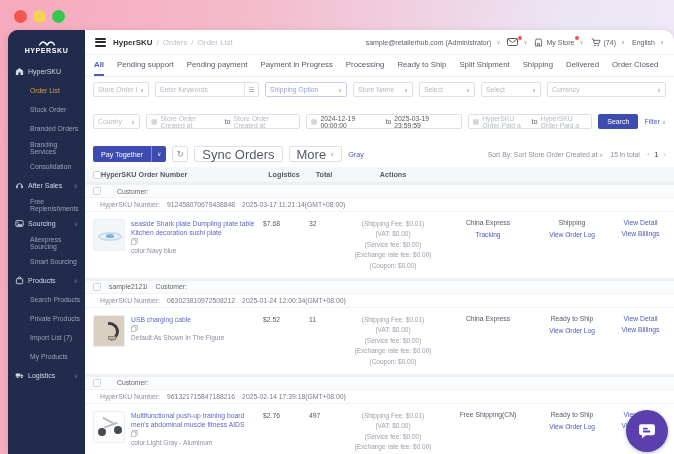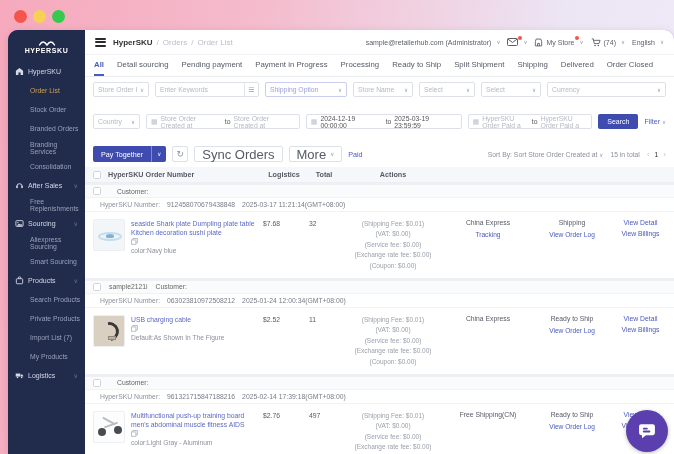--- a/index.html
+++ b/index.html
@@ -60,21 +60,21 @@
   .btn-primary .bp-caret{padding:0 5px;border-left:1px solid rgba(255,255,255,.35);font-size:5.5px;display:flex;align-items:center;height:100%;}
   .btn-ghost{height:16px;border:1px solid #dde0e7;border-radius:2px;background:#fff;display:flex;align-items:center;padding:0 7px;font-size:13px;color:#555a66;cursor:pointer;gap:2px;}
   .btn-icon{width:16px;justify-content:center;padding:0;color:#8b909c;font-size:9px;}
   .sortwrap{display:flex;align-items:center;gap:7px;margin-left:auto;font-size:6.8px;color:#8b909c;}
   .pag{display:flex;align-items:center;gap:5px;}
   .pag .pg-arrow{color:#c0c4cd;font-size:8px;cursor:pointer;}
   .pag .pg-num{color:#333;cursor:pointer;}
   
   .grid{display:grid;grid-template-columns:34px 128px 42px 30px 100px 82px 78px 1fr;column-gap:4px;}
   .thead{background:#f6f7fa;height:16px;align-items:center;padding:0 8px;font-size:7.2px;font-weight:bold;color:#555a66;border-bottom:1px solid #eceef2;flex-shrink:0;}
-  .thead .hc1{grid-column:1/3;display:flex;align-items:flex-end;gap:7px;}
+  .thead .hc1{grid-column:1/3;display:flex;align-items:flex-end;}
   .thead .hc2{grid-column:3/6;text-align:center;}
   .thead .hc{text-align:center;}
   .cb{width:8px;height:8px;border:1px solid #cfd3da;border-radius:1.5px;background:#fff;cursor:pointer;flex-shrink:0;}
   .list{flex:1;overflow:hidden;display:flex;flex-direction:column;gap:3px;padding-top:2px;}
   .card{background:#fff;flex-shrink:0;}
   .card-head{display:flex;align-items:center;gap:8px;height:13px;background:#fafbfc;padding:0 8px;border-bottom:1px solid #f1f2f5;font-size:6.8px;color:#666;}
   .card-num{display:flex;align-items:center;gap:7px;height:14px;padding:0 8px 0 15px;font-size:6.8px;color:#8b909c;border-bottom:1px solid #f1f2f5;}
   .card-num .numv,.card-num .numd{color:#777c87;}
   .card-body{padding:7px 8px;align-items:start;font-size:6.8px;}
   .thumb{width:32px;height:32px;border:1px solid #eceef2;border-radius:2px;overflow:hidden;position:relative;}
@@ -229,21 +229,21 @@
           </svg>
         <span>(74)</span>
       </span>
       <span class="tb-item caret">
         <span>English</span>
       </span>
     </header>
 
     <div class="tabs">
       <span class="tab active">All</span>
-      <span class="tab">Detail sourcing</span>
+      <span class="tab">Pending support</span>
       <span class="tab">Pending payment</span>
       <span class="tab">Payment in Progress</span>
       <span class="tab">Processing</span>
       <span class="tab">Ready to Ship</span>
       <span class="tab">Split Shipment</span>
       <span class="tab">Shipping</span>
       <span class="tab">Delivered</span>
       <span class="tab">Order Closed</span>
 
     </div>
@@ -308,21 +308,21 @@
       <div class="frow" style="margin-bottom:0">
         <div class="btn-primary">
           <span class="bp-main">Pay Together</span>
           <span class="bp-caret">∨</span>
         </div>
         <div class="btn-ghost btn-icon">↻</div>
         <div class="btn-ghost">Sync Orders</div>
         <div class="btn-ghost caret">
             <span>More</span>
           </div>
-        <a class="lnk" style="font-size:7.2px">Paid</a>
+        <a class="lnk" style="font-size:7.2px">Gray</a>
         <div class="sortwrap">
           <span class="caret">Sort By: Sort Store Order Created at</span>
           <span>15 in total</span>
           <span class="pag">
             <span class="pg-arrow">‹</span>
             <span class="pg-num">1</span>
             <span class="pg-arrow">›</span>
           </span>
         </div>
       </div>

